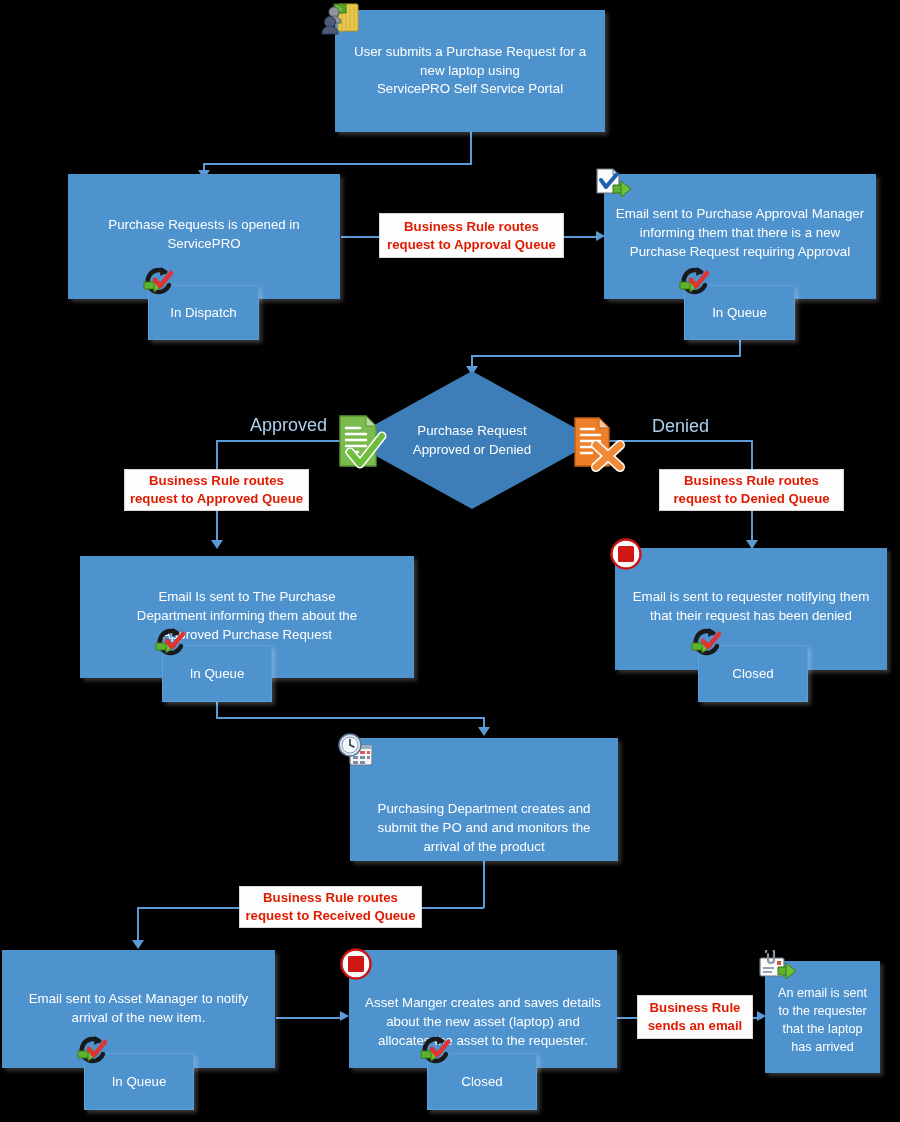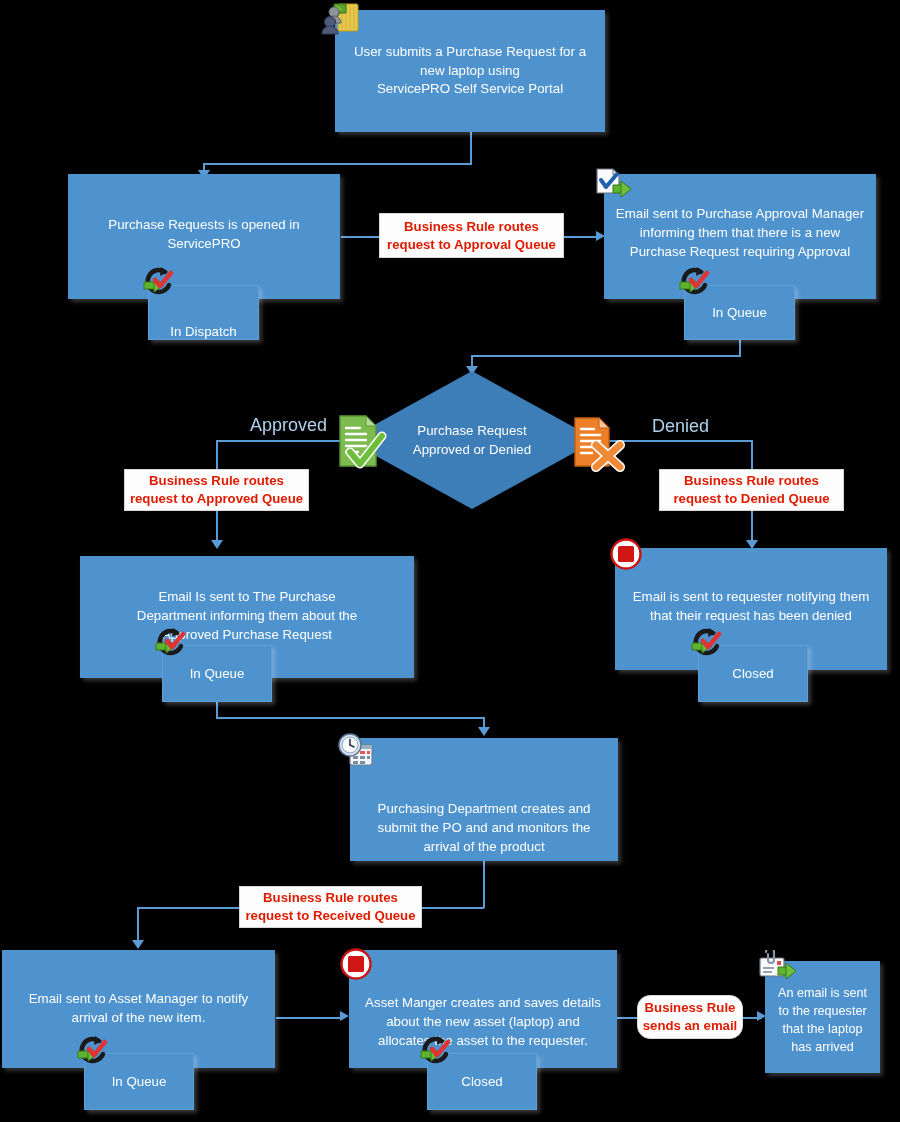--- a/index.html
+++ b/index.html
@@ -185,21 +185,21 @@
       <path d="M7 22 c0-5 4-7 7-7 s7 2 7 7 z" fill="#8E9499" stroke="#5C6166" stroke-width="1"></path>
       <circle cx="10" cy="21" r="5.5" fill="#4E5C7A" stroke="#2E3A52" stroke-width="1"></circle>
       <path d="M2 33 c0-5.5 4-8 8-8 s8 2.5 8 8 z" fill="#4E5C7A" stroke="#2E3A52" stroke-width="1"></path>
     </svg>
   </div>
 
   <div class="node" style="left:68px; top:174px; width:272px; height:125px; align-items:flex-start; padding-top:42px;">
     <span class="txt" style="white-space:pre-line;">Purchase Requests is opened in
 ServicePRO</span>
   </div>
-  <div class="status" style="left:148px; top:285px; width:111px; height:55px;align-items:flex-end;">
+  <div class="status" style="left:148px; top:285px; width:111px; height:55px;">
     <span>In Dispatch</span>
   </div>
   <div class="icon" style="left:140px; top:266px;">
     <svg width="40" height="34" viewBox="0 0 40 34">
       <path d="M25 6 a11 11 0 1 0 4 13" fill="none" stroke="#1A1A1A" stroke-width="4.5" stroke-linecap="round"></path>
       <path d="M21 1 l7 5 l-8 4 z" fill="#1A1A1A"></path>
       <path d="M4 16 h11 v7 h-11 z" fill="#5DB32E" stroke="#3A7A18" stroke-width="1"></path>
       <path d="M14 12 l10 7 l-10 7 z" fill="#6DBE3A" stroke="#3A7A18" stroke-width="1"></path>
       <path d="M15 14 l5 6 l11 -13" fill="none" stroke="#E03434" stroke-width="4.5" stroke-linecap="round" stroke-linejoin="round"></path>
     </svg>
@@ -398,21 +398,21 @@
       <path d="M15 14 l5 6 l11 -13" fill="none" stroke="#E03434" stroke-width="4.5" stroke-linecap="round" stroke-linejoin="round"></path>
     </svg>
   </div>
   <div class="icon" style="left:340px; top:948px;">
     <svg width="32" height="32" viewBox="0 0 32 32">
       <circle cx="16" cy="16" r="14.5" fill="#FFFFFF" stroke="#CC1111" stroke-width="2.4"></circle>
       <rect x="8" y="8" width="16" height="16" rx="1.5" fill="#D11616"></rect>
     </svg>
   </div>
 
-  <div class="rule" style="left:637px; top:995px; width:106px; height:44px;border-radius:13px;">
+  <div class="rule" style="left:637px; top:995px; width:116px; height:44px;">
     <span style="white-space:pre-line;">Business Rule
 sends an email</span>
   </div>
 
   <div class="node" style="left:765px; top:961px; width:115px; height:112px; align-items:flex-start; padding-top:24px; font-size:12.6px;">
     <span class="txt" style="white-space:pre-line;">An email is sent
 to the requester
 that the laptop
 has arrived</span>
   </div>

